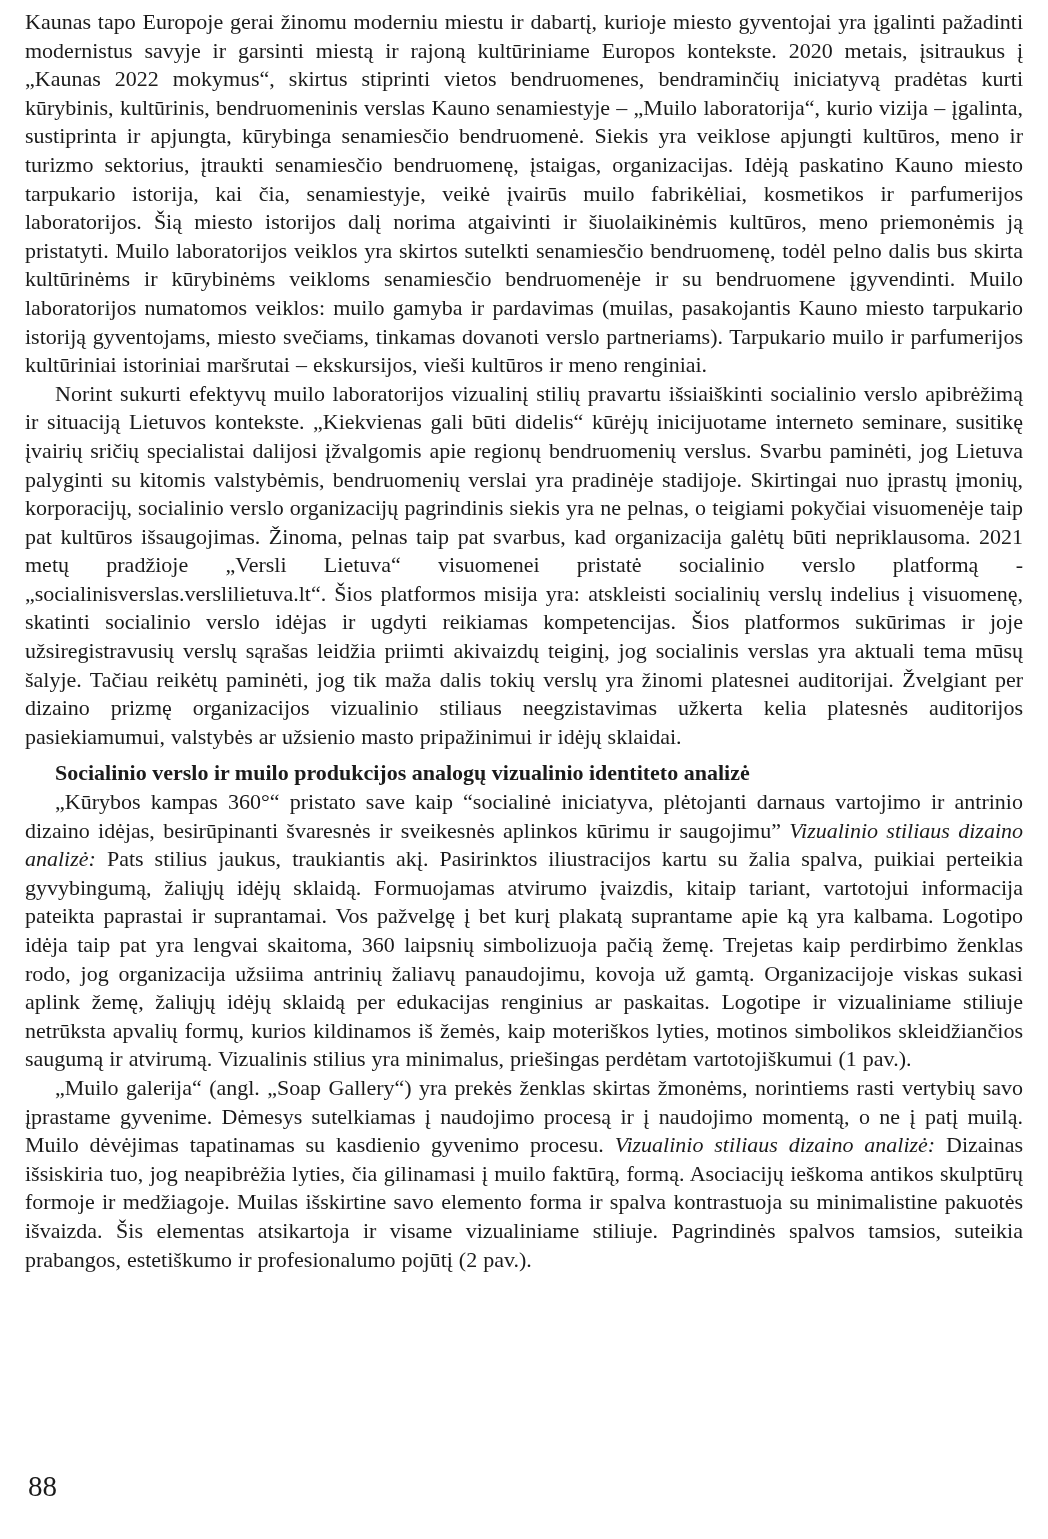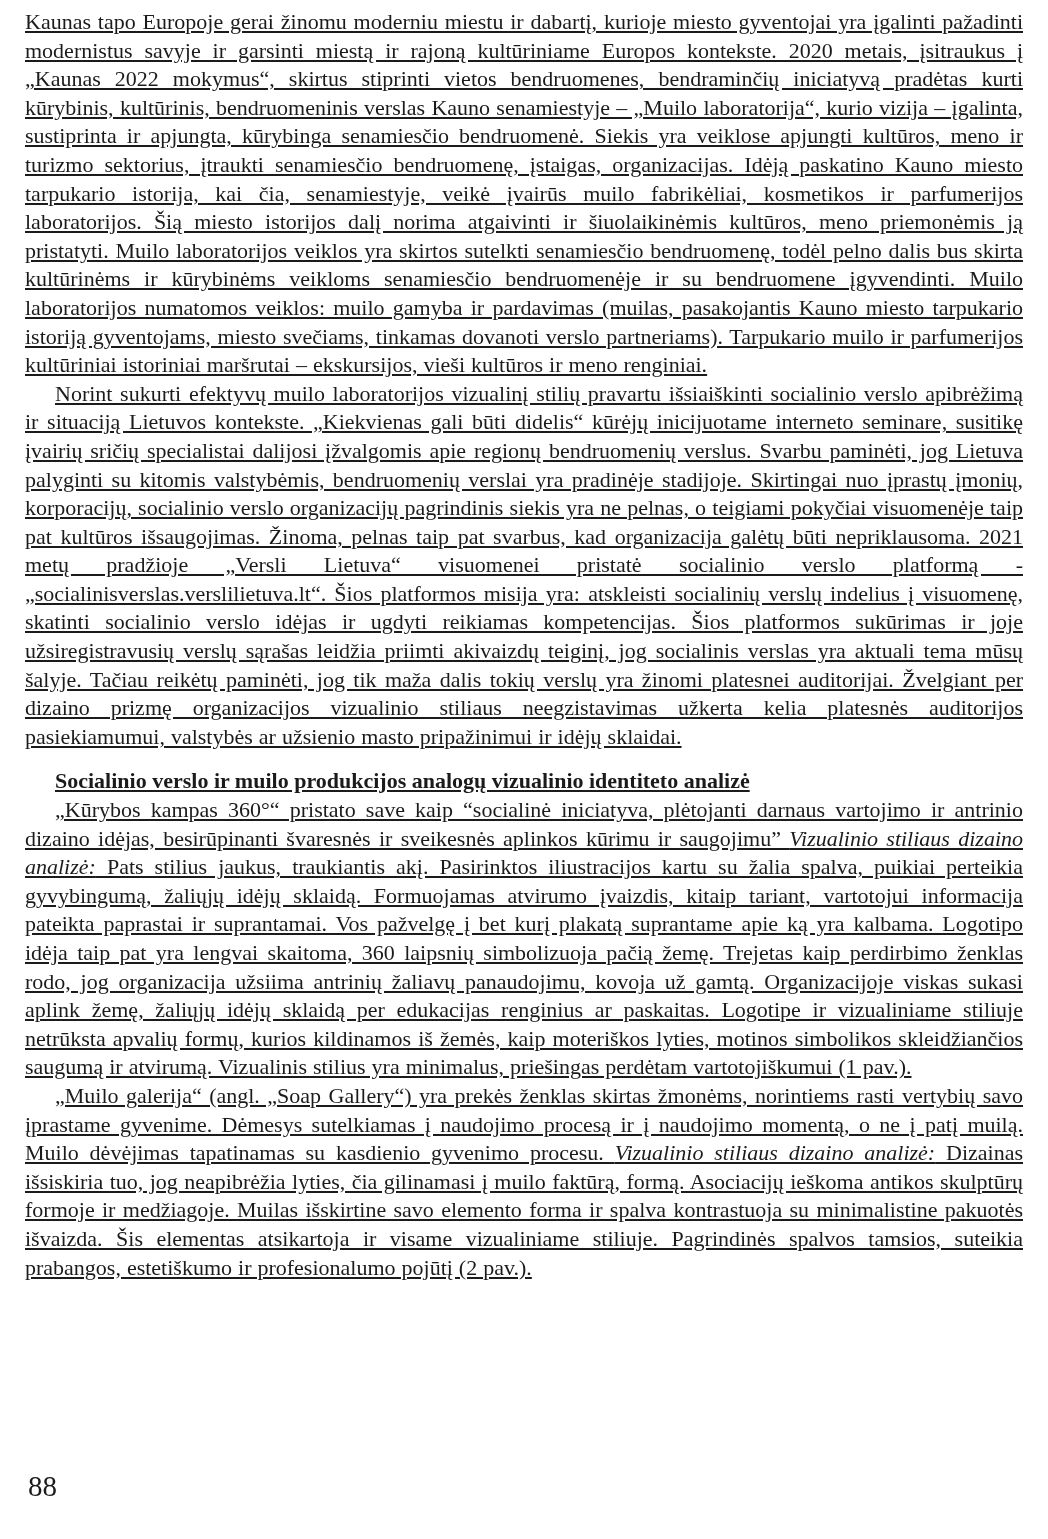--- a/index.html
+++ b/index.html
@@ -12,31 +12,30 @@
     font-family: "Liberation Serif", "DejaVu Serif", serif;
   }
   .page-body {
     position: absolute;
     left: 25px;
     top: 8px;
     width: 998px;
     color: #1b1b1b;
     font-size: 22px;
     line-height: 28.6px;
-    text-decoration: underline;
   }
   .par {
     margin: 0;
     text-align: justify;
     text-indent: 30px;
     word-spacing: 0.5px;
   }
   .par.no-indent { text-indent: 0; }
   .section-heading {
-    margin: 16px 0 0 0;
+    margin: 8px 0 0 0;
     font-size: 22px;
     line-height: 28.6px;
     font-weight: 700;
     text-align: left;
     text-indent: 30px;
   }
   .italic-run { font-style: italic; }
   .page-number {
     position: absolute;
     left: 28px;

